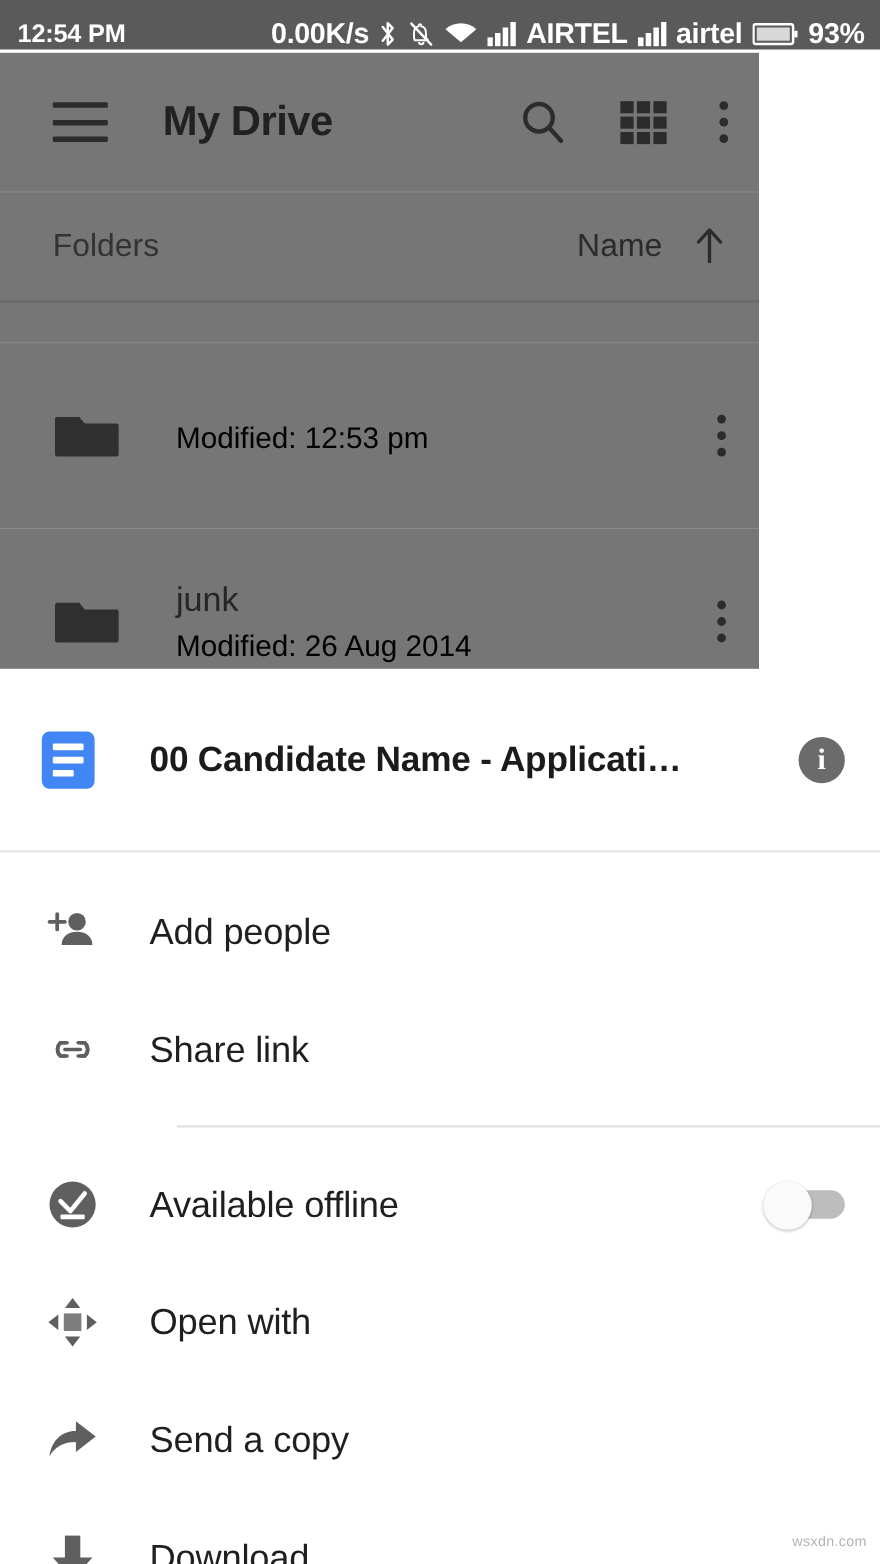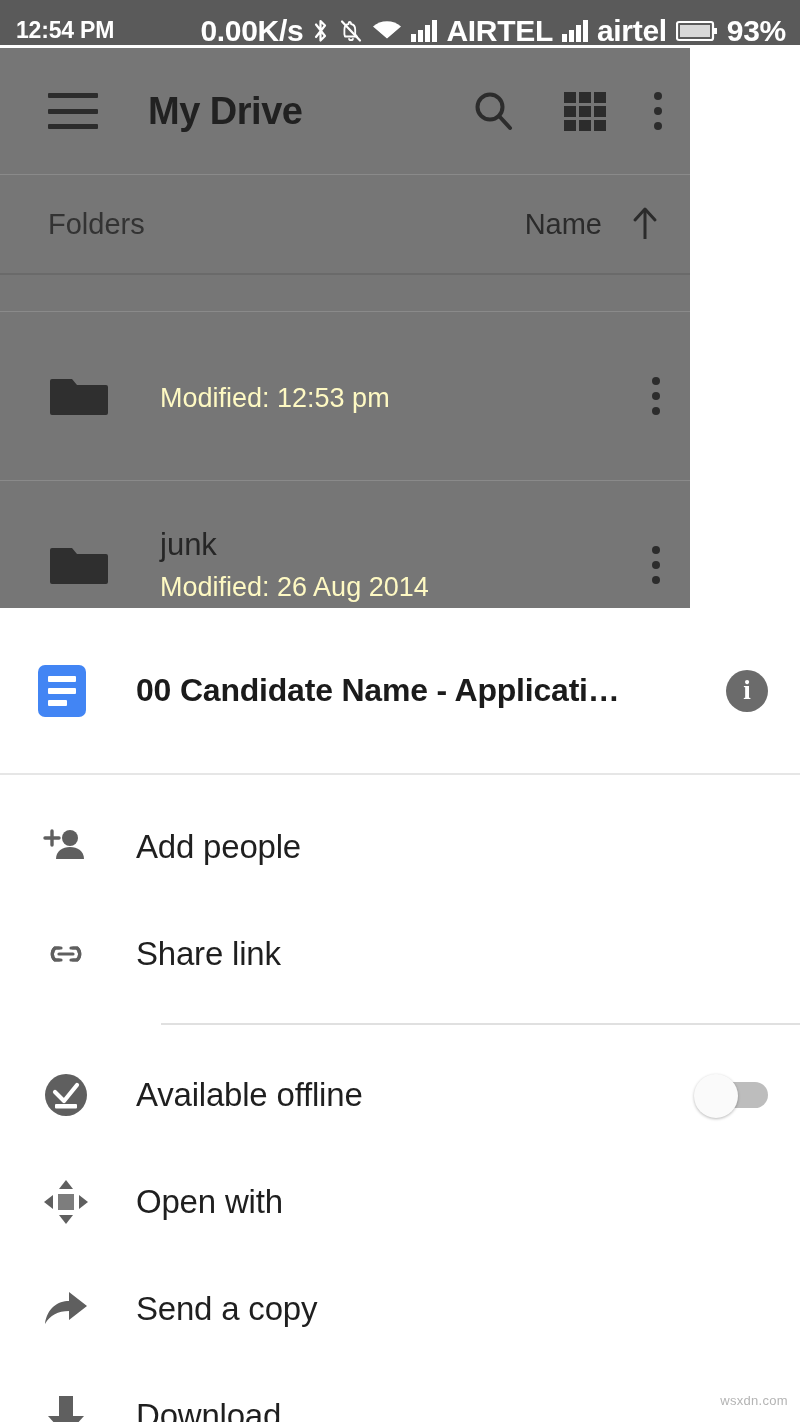--- a/index.html
+++ b/index.html
@@ -28,21 +28,21 @@
   .sb-time {
     font-size:23px; font-weight:bold;
     letter-spacing:-0.2px;
     white-space:nowrap;
   }
   .sb-right {
     margin-left:auto;
     display:flex; align-items:center; gap:9px;
     white-space:nowrap;
   }
-  .sb-text { font-size:30px; font-weight:bold; letter-spacing:-0.3px; }
+  .sb-text { font-size:26px; font-weight:bold; letter-spacing:-0.3px; }
   .sb-ico { display:flex; align-items:center; }
   .sb-ico svg { display:block; }
 
   
   .scrim {
     position:absolute; top:48px; left:0;
     width:690px; height:563px;
     background:#767676;
     overflow:hidden;
   }
@@ -89,21 +89,21 @@
 
   .spacer-row { height:36px; }
 
   .folder-row {
     height:168px; display:flex; align-items:center;
     padding:0 30px 0 48px;
   }
   .folder-ic { width:62px; display:flex; justify-content:center; }
   .folder-text { margin-left:50px; }
   .folder-name { font-size:31px; color:#262626; line-height:1.25; }
-  .folder-mod { font-size:27px; color:#fef9c3; margin-top:6px; line-height:1.25; }
+  .folder-mod { font-size:27px; color:#000000; margin-top:6px; line-height:1.25; }
   .folder-row .dots-v { margin-left:auto; }
 
   
   .sheet {
     position:absolute; left:0; top:608px;
     width:800px; height:814px;
     background:#ffffff;
   }
   .sheet-header {
     height:165px; display:flex; align-items:center;

